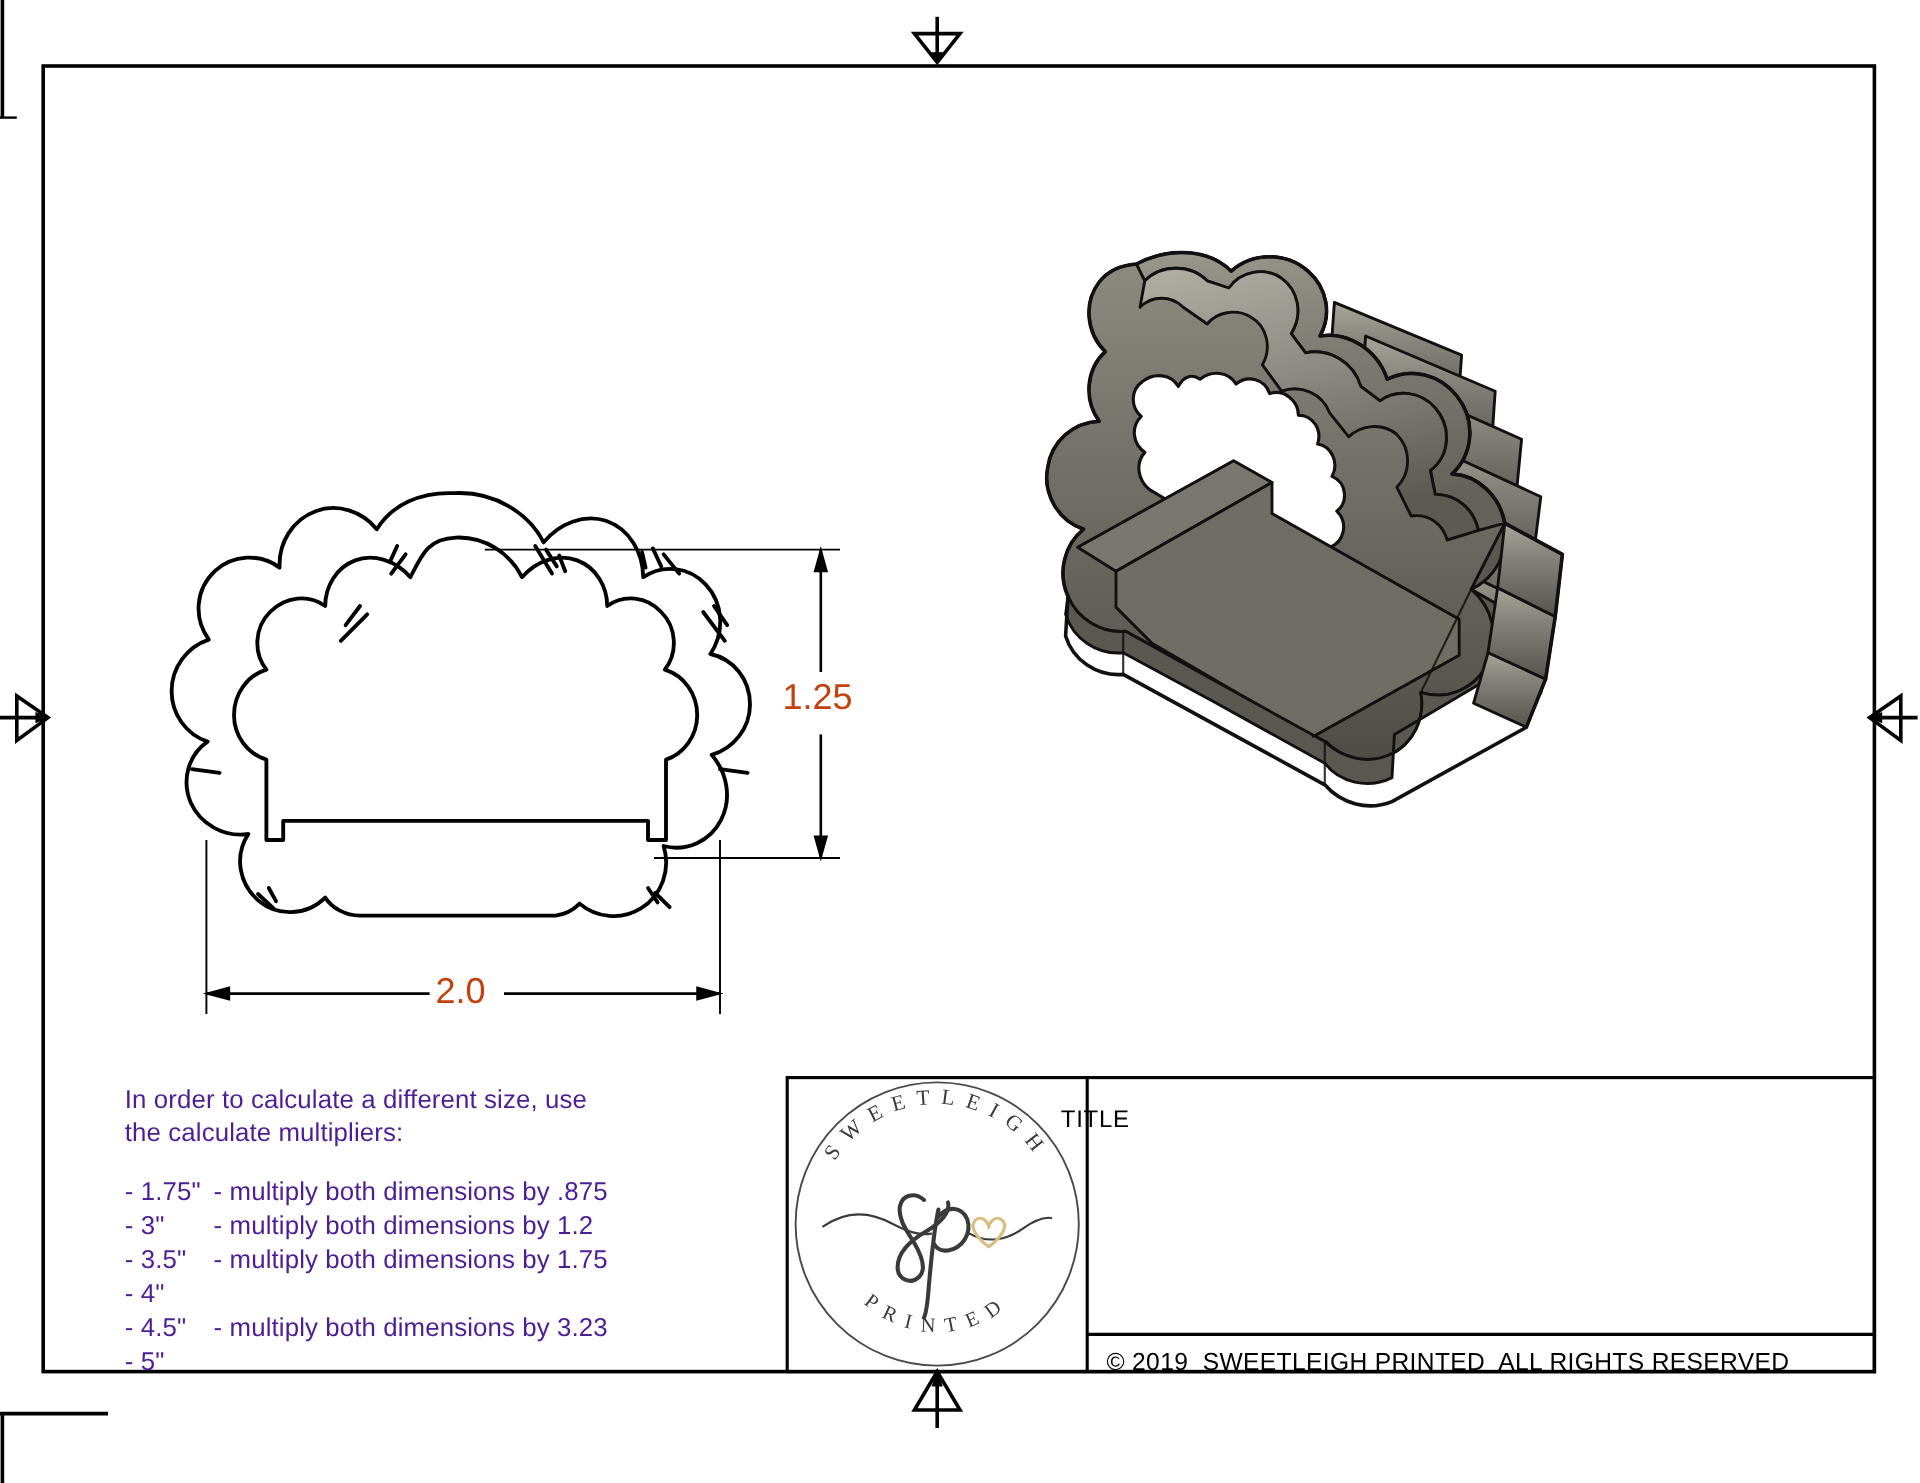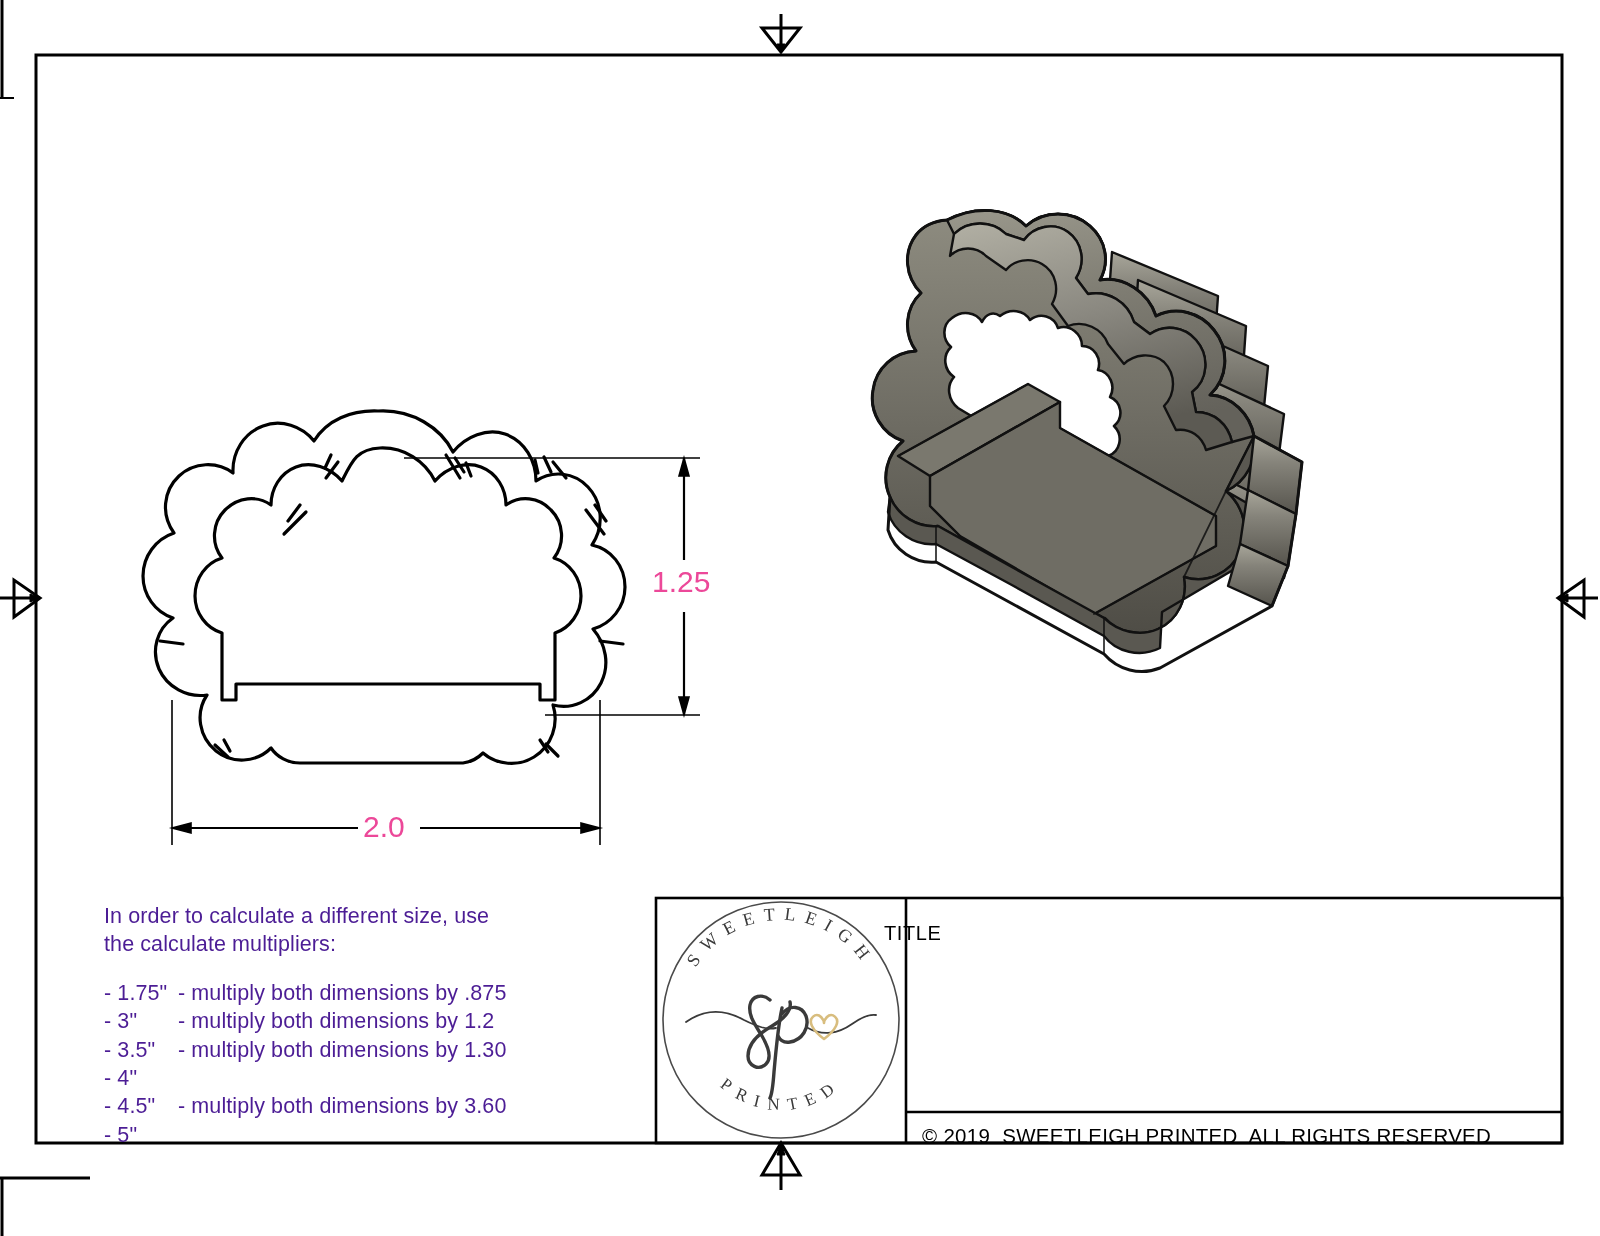--- a/index.html
+++ b/index.html
@@ -57,21 +57,21 @@
     position: absolute;
     left: 922px;
     top: 1124px;
     font-size: 20.5px;
     letter-spacing: 0.3px;
     white-space: pre;
   }
   .dim-text {
     position: absolute;
     font-size: 30px;
-    color: #ec4899;
+    color: #c2410c;
   }
   #dim-v-text { left: 652px; top: 565px; }
   #dim-h-text { left: 363px; top: 810px; }
 </style>
 </head>
 <body>
 
 <div id="sheet">
 
   <svg id="drawing-svg" viewBox="0 0 1600 1236">
@@ -484,23 +484,23 @@
 
   <div class="dim-text" id="dim-h-text">2.0</div>
 
   <div class="notes-block">
     <div>In order to calculate a different size, use</div>
     <div>the calculate multipliers:</div>
     <div class="notes-gap"></div>
     <div id="multiplier-list">
         <div class="mult-row"><span class="mult-size">- 1.75"</span><span>- multiply both dimensions by .875</span></div>
         <div class="mult-row"><span class="mult-size">- 3"</span><span>- multiply both dimensions by 1.2</span></div>
-        <div class="mult-row"><span class="mult-size">- 3.5"</span><span>- multiply both dimensions by 1.30</span></div>
+        <div class="mult-row"><span class="mult-size">- 3.5"</span><span>- multiply both dimensions by 1.75</span></div>
         <div class="mult-row"><span class="mult-size">- 4"</span></div>
-        <div class="mult-row"><span class="mult-size">- 4.5"</span><span>- multiply both dimensions by 3.60</span></div>
+        <div class="mult-row"><span class="mult-size">- 4.5"</span><span>- multiply both dimensions by 3.23</span></div>
         <div class="mult-row"><span class="mult-size">- 5"</span></div>
       </div>
   </div>
 
   <div class="title-label">TITLE</div>
   <div class="copyright">© 2019  SWEETLEIGH PRINTED  ALL RIGHTS RESERVED</div>
 
 </div>
 
 </body></html>

